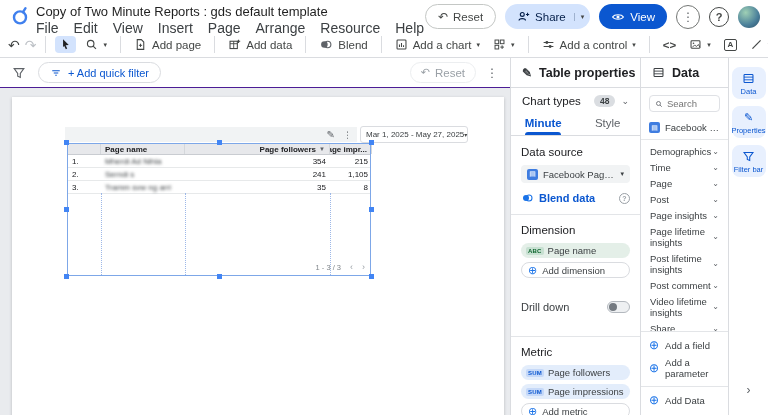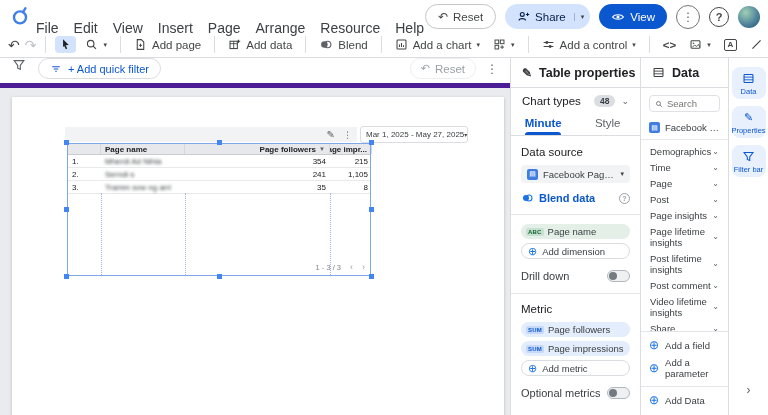--- a/index.html
+++ b/index.html
@@ -34,21 +34,21 @@
   .tb-btn { display:flex; align-items:center; gap:5px; padding:2px 4px; border-radius:4px; white-space:nowrap; cursor:default; }
   .tb-btn.selected { background:#d3e3fd; }
   .tb-glyph { font-size:14px; line-height:1; color:#444746; }
   .tb-glyph.disabled { color:#bdc1c6; }
   .dd { font-size:7px; color:#444746; }
   .boxed-a { width:13px; height:12px; border:1.2px solid #444746; border-radius:2px; font-size:8px; font-weight:700;
              display:flex; align-items:center; justify-content:center; color:#444746; }
 
   
   .canvas-region { position:absolute; top:58px; left:0; width:510px; height:357px; }
-  .filterbar { height:30px; border-bottom:5px solid #4c1d95; display:flex; align-items:flex-start; padding:0 12px; gap:12px; }
+  .filterbar { height:30px; border-bottom:1px solid #4c1d95; display:flex; align-items:center; padding:0 12px; gap:12px; }
   .qf-pill { display:flex; align-items:center; gap:6px; height:21px; border:1px solid #dadce0; border-radius:12px;
              padding:0 11px; font-size:11px; color:#0b57d0; font-weight:500; white-space:nowrap; }
   .fb-right { margin-left:auto; display:flex; align-items:center; gap:10px; }
   .fb-reset { display:flex; align-items:center; gap:5px; font-size:11.5px; color:#9aa0a6;
               border:1px solid #eceef0; border-radius:12px; height:21px; padding:0 10px; }
   .vdots { font-size:12px; color:#5f6368; letter-spacing:0; }
 
   .canvas { position:relative; height:327px; background:#e9ebee; overflow:hidden; }
   .page { position:absolute; left:12px; top:9px; width:492px; height:400px; background:#fff;
           box-shadow:0 1px 3px rgba(60,64,67,.28); }
@@ -110,21 +110,21 @@
   .chip { height:15px; border-radius:8px; display:flex; align-items:center; gap:4px; padding:0 5px;
           margin-bottom:4px; font-size:9.5px; color:#3c4043; }
   .chip-dim { background:#e4efe8; }
   .chip-met { background:#e3edfb; }
   .bdg { font-size:6px; font-weight:700; border-radius:2px; padding:1px 2px; letter-spacing:.2px; flex:none; }
   .bdg-dim { background:#c7e0d1; color:#0d652d; }
   .bdg-met { background:#c6d9f8; color:#0b57d0; }
   .add-pill { height:16px; border:1px solid #dadce0; border-radius:9px; display:flex; align-items:center; gap:5px;
               padding:0 6px; font-size:9.5px; color:#3c4043; margin-bottom:4px; }
   .plus-ic { color:#1a73e8; font-size:11px; line-height:1; }
-  .toggle-row { display:flex; align-items:center; justify-content:space-between; margin:11px 0; font-size:11px; color:#3c4043; }
+  .toggle-row { display:flex; align-items:center; justify-content:space-between; margin:23px 0; font-size:11px; color:#3c4043; }
   .toggle { width:23px; height:12px; border-radius:7px; background:#eef0f2; border:1px solid #b3b8be; position:relative; flex:none; }
   .toggle i { position:absolute; left:1px; top:1px; width:8px; height:8px; border-radius:50%; background:#747a81; }
 
   
   .datap { left:640px; width:88px; height:357px; }
   .dp-search { margin:7px 8px 6px; height:17px; border:1px solid #dfe1e5; border-radius:4px;
                display:flex; align-items:center; gap:4px; padding:0 5px; }
   .dp-search input { border:0; outline:0; width:100%; font-size:9.5px; color:#5f6368; font-family:inherit; background:transparent; }
   .dp-source { display:flex; align-items:center; gap:5px; padding:4px 8px 6px; border-bottom:1px solid #e6e8ea; }
   .dp-source .src-text { font-size:9.5px; }
@@ -149,20 +149,21 @@
 
 <div id="app">
 
   <div class="header">
     <span class="logo">
       <svg width="20" height="20" viewBox="0 0 20 20">
           <circle cx="10" cy="11.4" r="6" fill="none" stroke="#4080ee" stroke-width="2.4"></circle>
           <path d="M13 6.2 L15.5 2.2" stroke="#4080ee" stroke-width="2.4" fill="none" stroke-linecap="round"></path>
         </svg>
     </span>
+    <div class="doc-title">Copy of Two Minute Reports : gds default template</div>
     <div class="menus">
       <span>File</span>
       <span>Edit</span>
       <span>View</span>
       <span>Insert</span>
       <span>Page</span>
       <span>Arrange</span>
       <span>Resource</span>
       <span>Help</span>
     </div>
@@ -396,20 +397,21 @@
       </div>
       <div class="blend-row">
         <svg width="13" height="12" viewBox="0 0 16 16">
             <circle cx="6" cy="8" r="4" fill="#1a73e8"></circle>
             <circle cx="10" cy="8" r="4" fill="none" stroke="#1a73e8" stroke-width="1.4"></circle>
           </svg>
         <span>Blend data</span>
         <span class="q-ic">?</span>
       </div>
       <hr class="pp-div">
+      <div class="sec-label">Dimension</div>
       <div class="chip chip-dim">
         <span class="bdg bdg-dim">ABC</span>
         <span>Page name</span>
       </div>
       <div class="add-pill">
         <span class="plus-ic">⊕</span>
         <span>Add dimension</span>
       </div>
       <div class="toggle-row">
         <span>Drill down</span>

